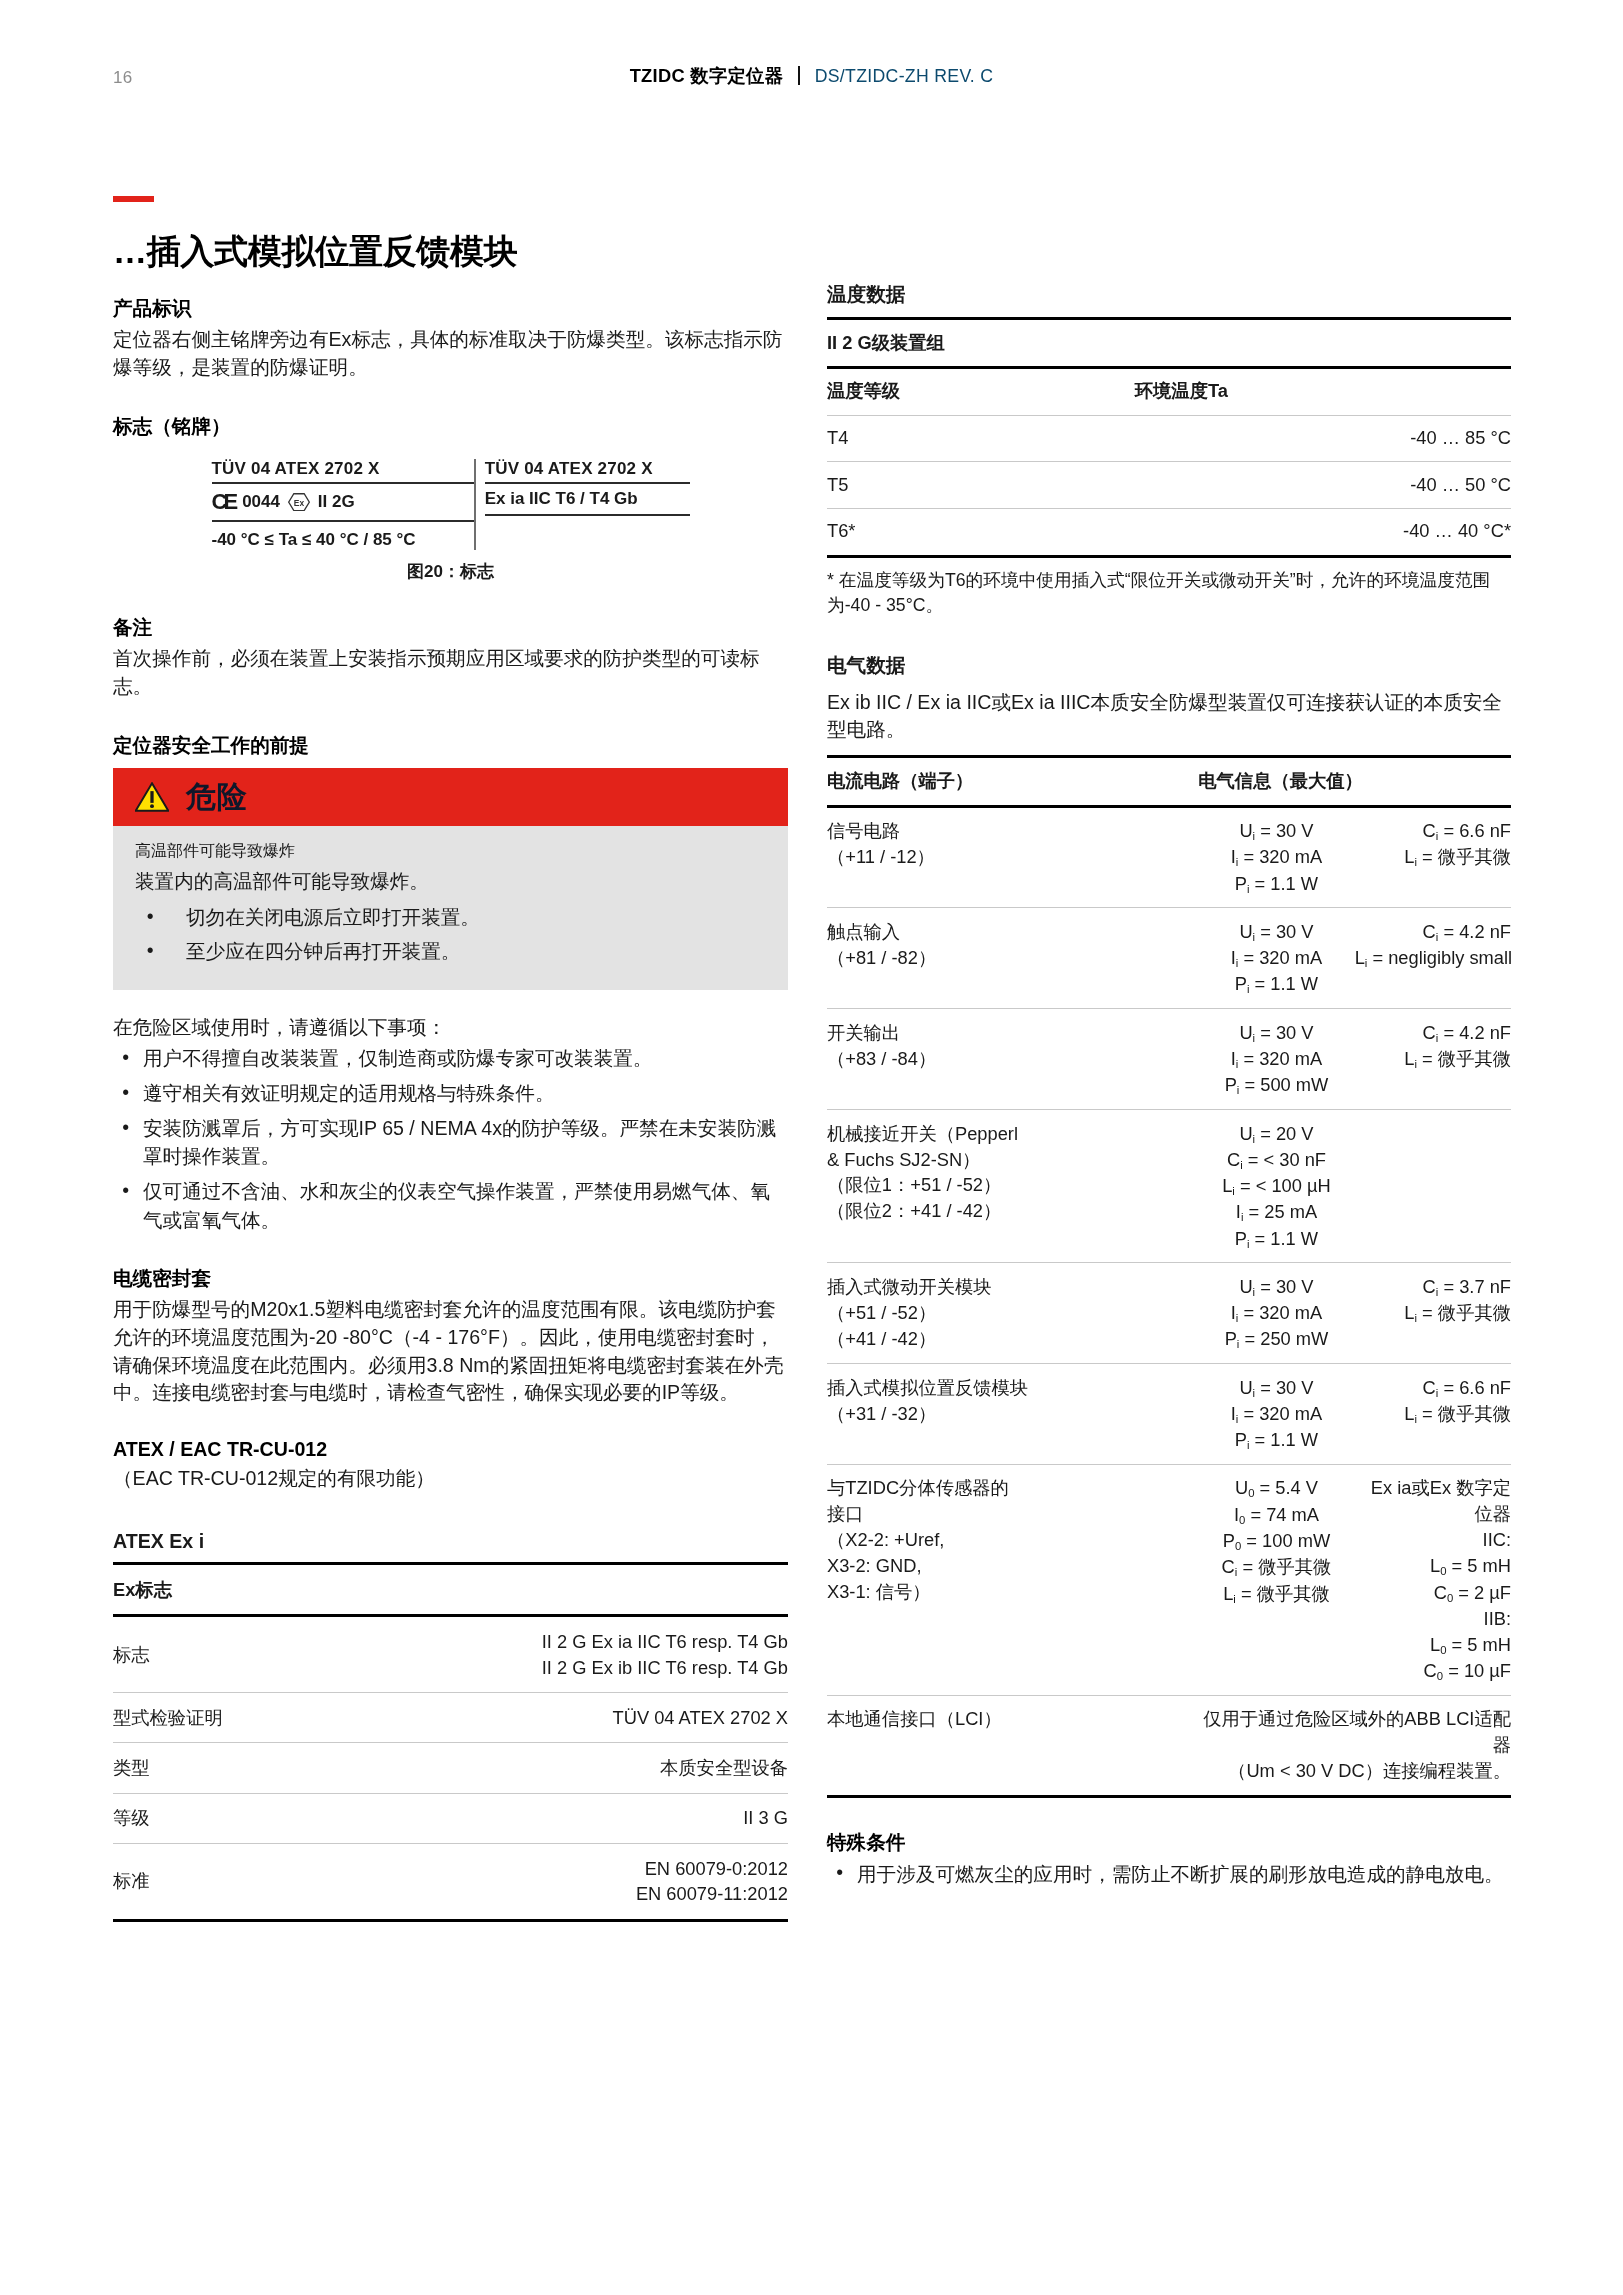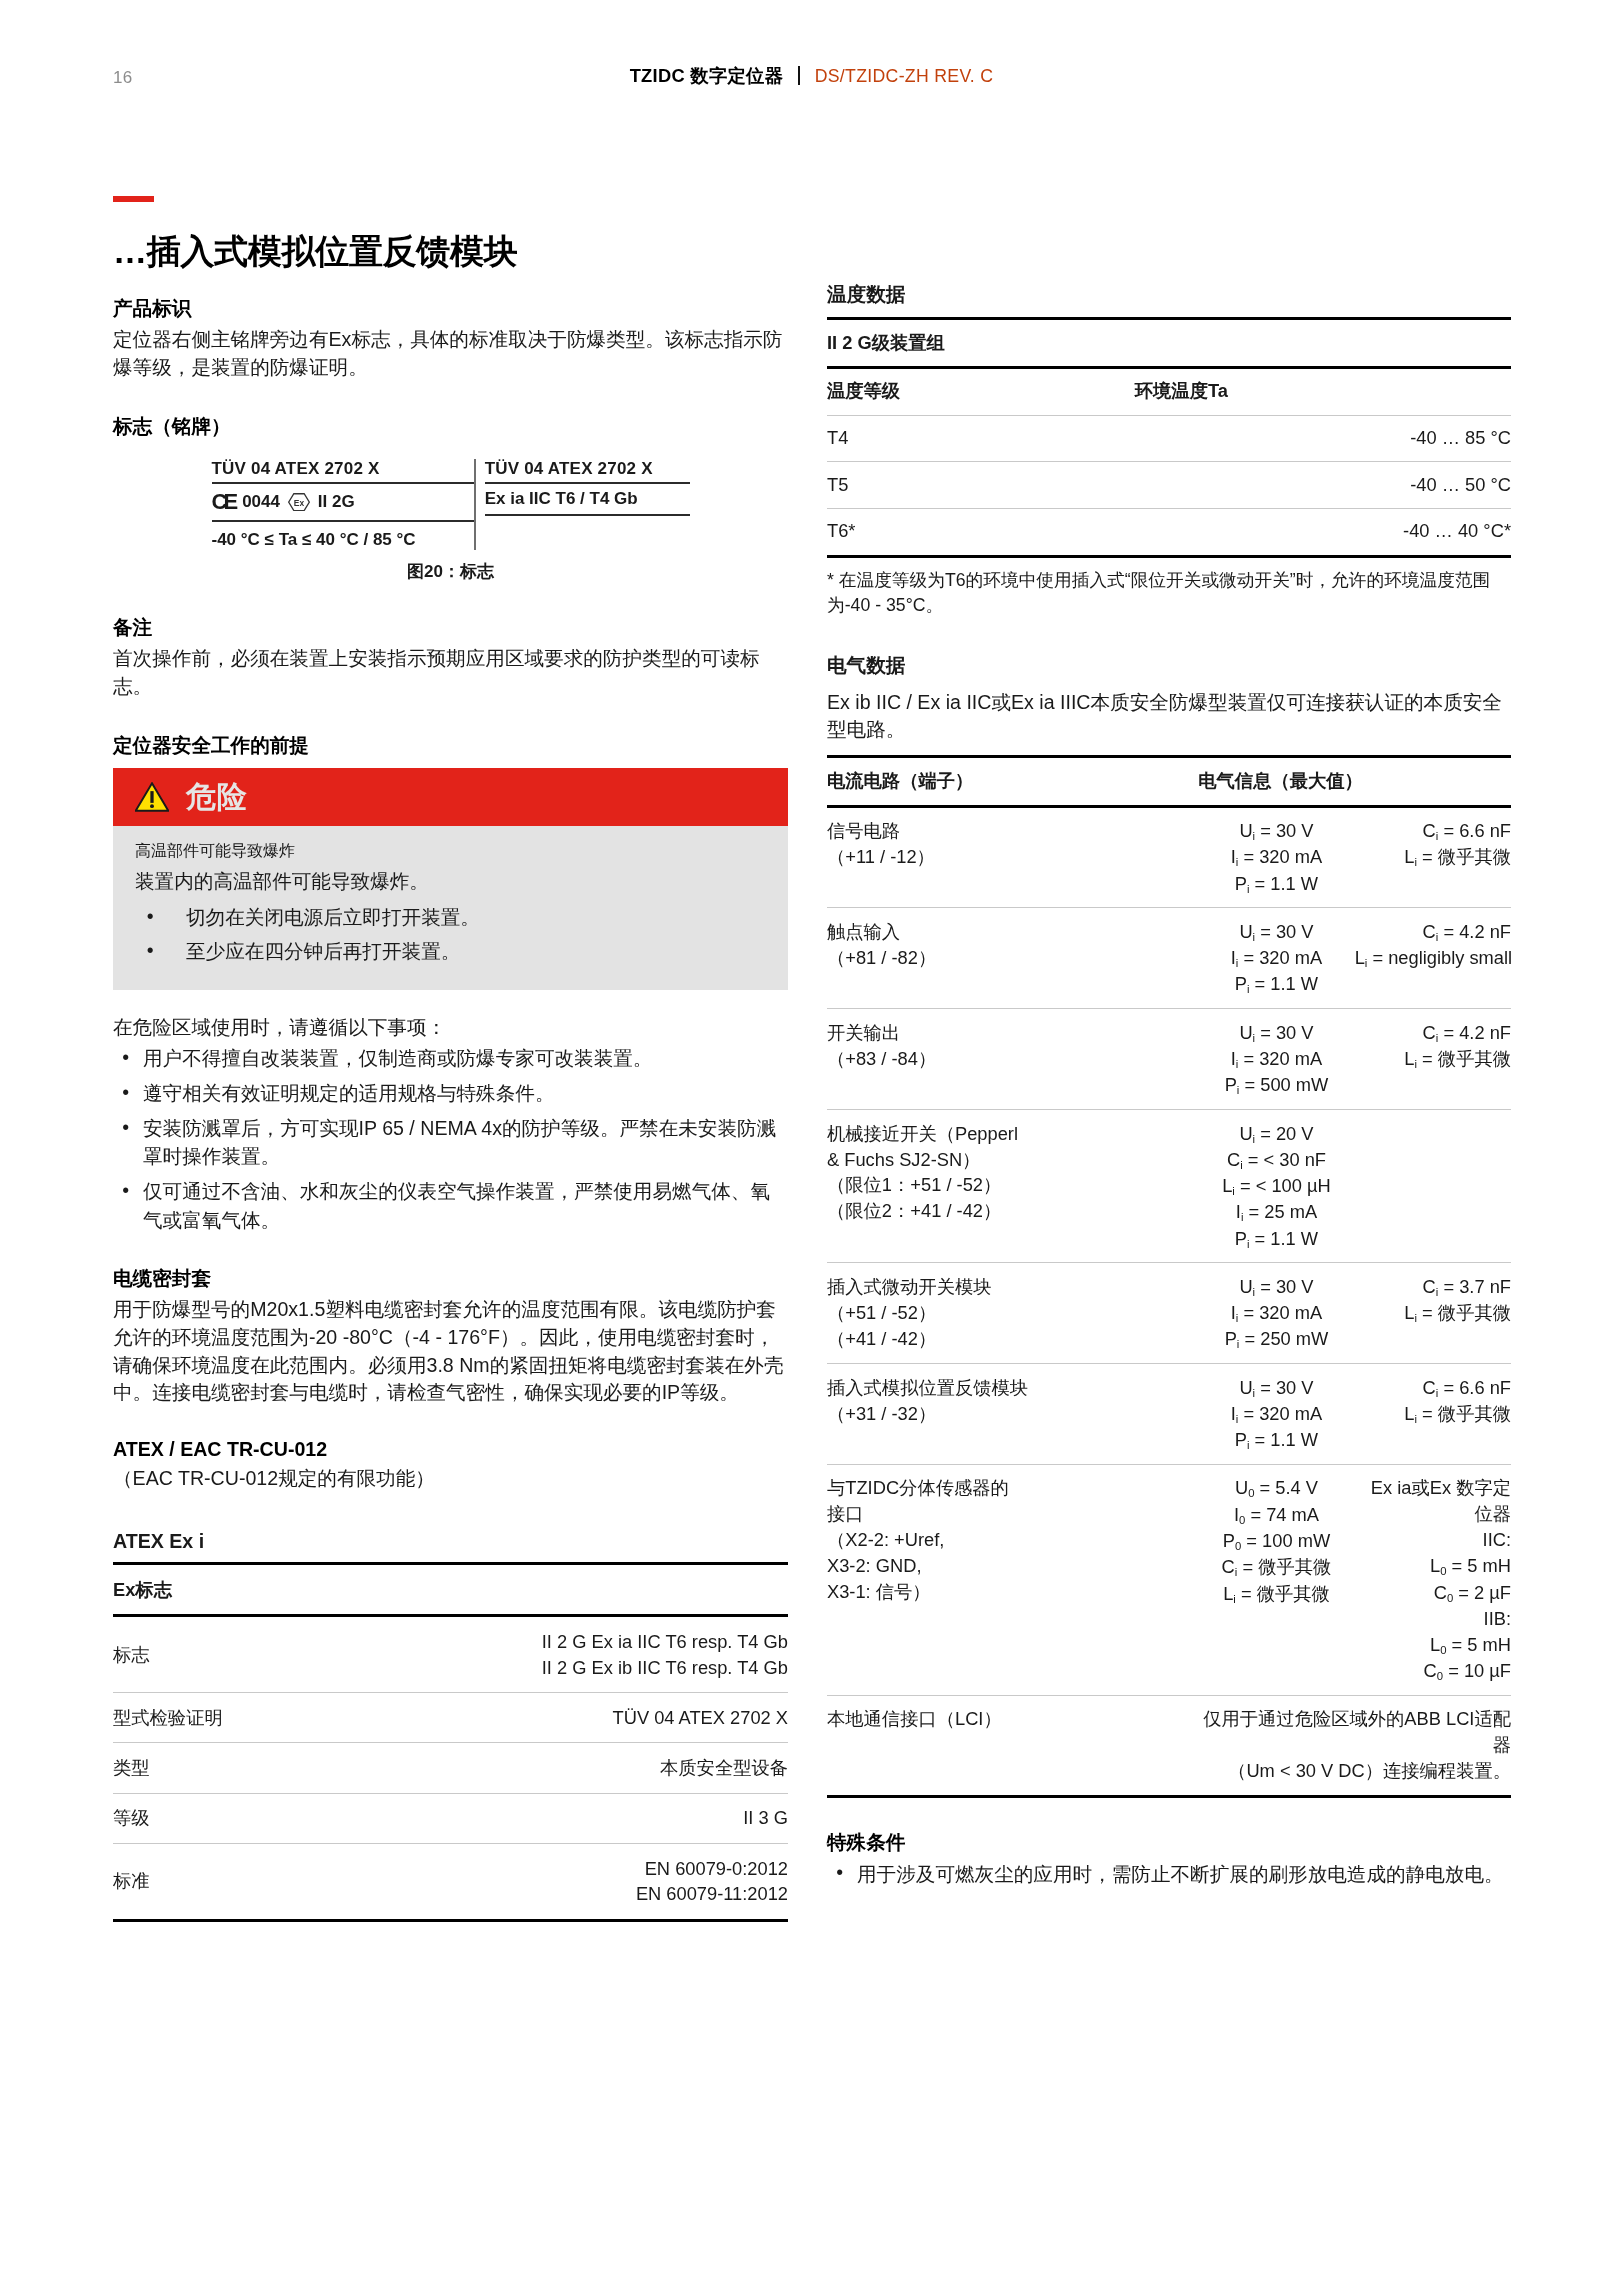--- a/index.html
+++ b/index.html
@@ -26,21 +26,21 @@
     text-align: center; white-space: nowrap;
   }
   .header-title {
     font-size: 18.3px; font-weight: bold; letter-spacing: 0.3px; color: #000000;
   }
   .header-sep {
     display: inline-block; width: 2px; height: 19.6px; background: #111;
     margin: 0 11.8px; vertical-align: -3.3px;
   }
   .header-doc {
-    font-size: 17.7px; color: #c2410c; letter-spacing: 0.3px;
+    font-size: 17.7px; color: #0c4a6e; letter-spacing: 0.3px;
   }
 
   
   .col-left  { position: absolute; left: 113px;  top: 196px; width: 675px; }
   .col-right { position: absolute; left: 827px; top: 281px; width: 684px; }
 
   .red-rule { width: 41px; height: 5.9px; background: #e2231a; margin-bottom: 27.5px; }
 
   h1.section-title {
     font-size: 34px; font-weight: bold; letter-spacing: -0.3px;
@@ -98,21 +98,21 @@
   }
 
   
   .danger { margin-top: 9.2px; width: 675px; }
   .danger-head {
     background: #e2231a; height: 58px; display: flex; align-items: center;
     padding-left: 22px; gap: 17px;
   }
   .warn-tri { width: 34px; height: 30px; }
   .danger-word {
-    font-size: 30px; font-weight: bold; color: #e5e5e5; letter-spacing: 0.7px;
+    font-size: 30px; font-weight: bold; color: #0f172a; letter-spacing: 0.7px;
   }
   .danger-body {
     background: #e3e3e3; padding: 14.4px 22px 19.6px 22px;
   }
   .danger-body h3 {
     font-size: 16px; font-weight: normal; margin-bottom: 6.5px;
   }
   .danger-body p { font-size: 19.6px; line-height: 1.4; margin-bottom: 7.9px; }
   .danger-body ul { list-style: none; }
   .danger-body ul li {

